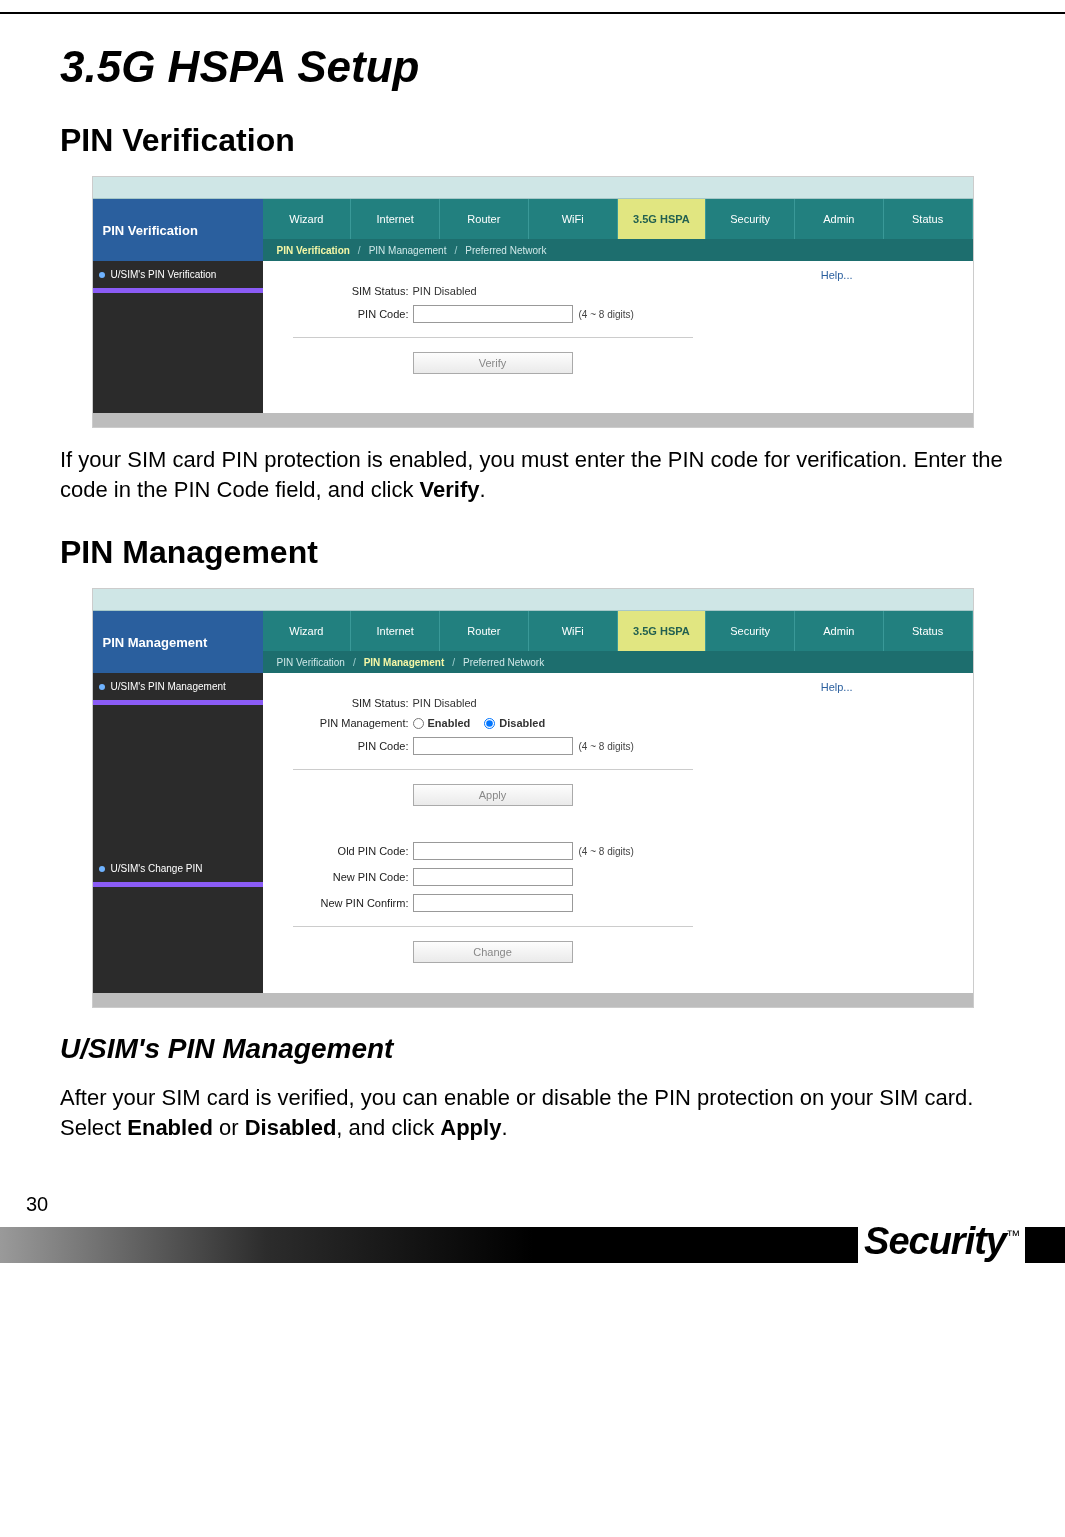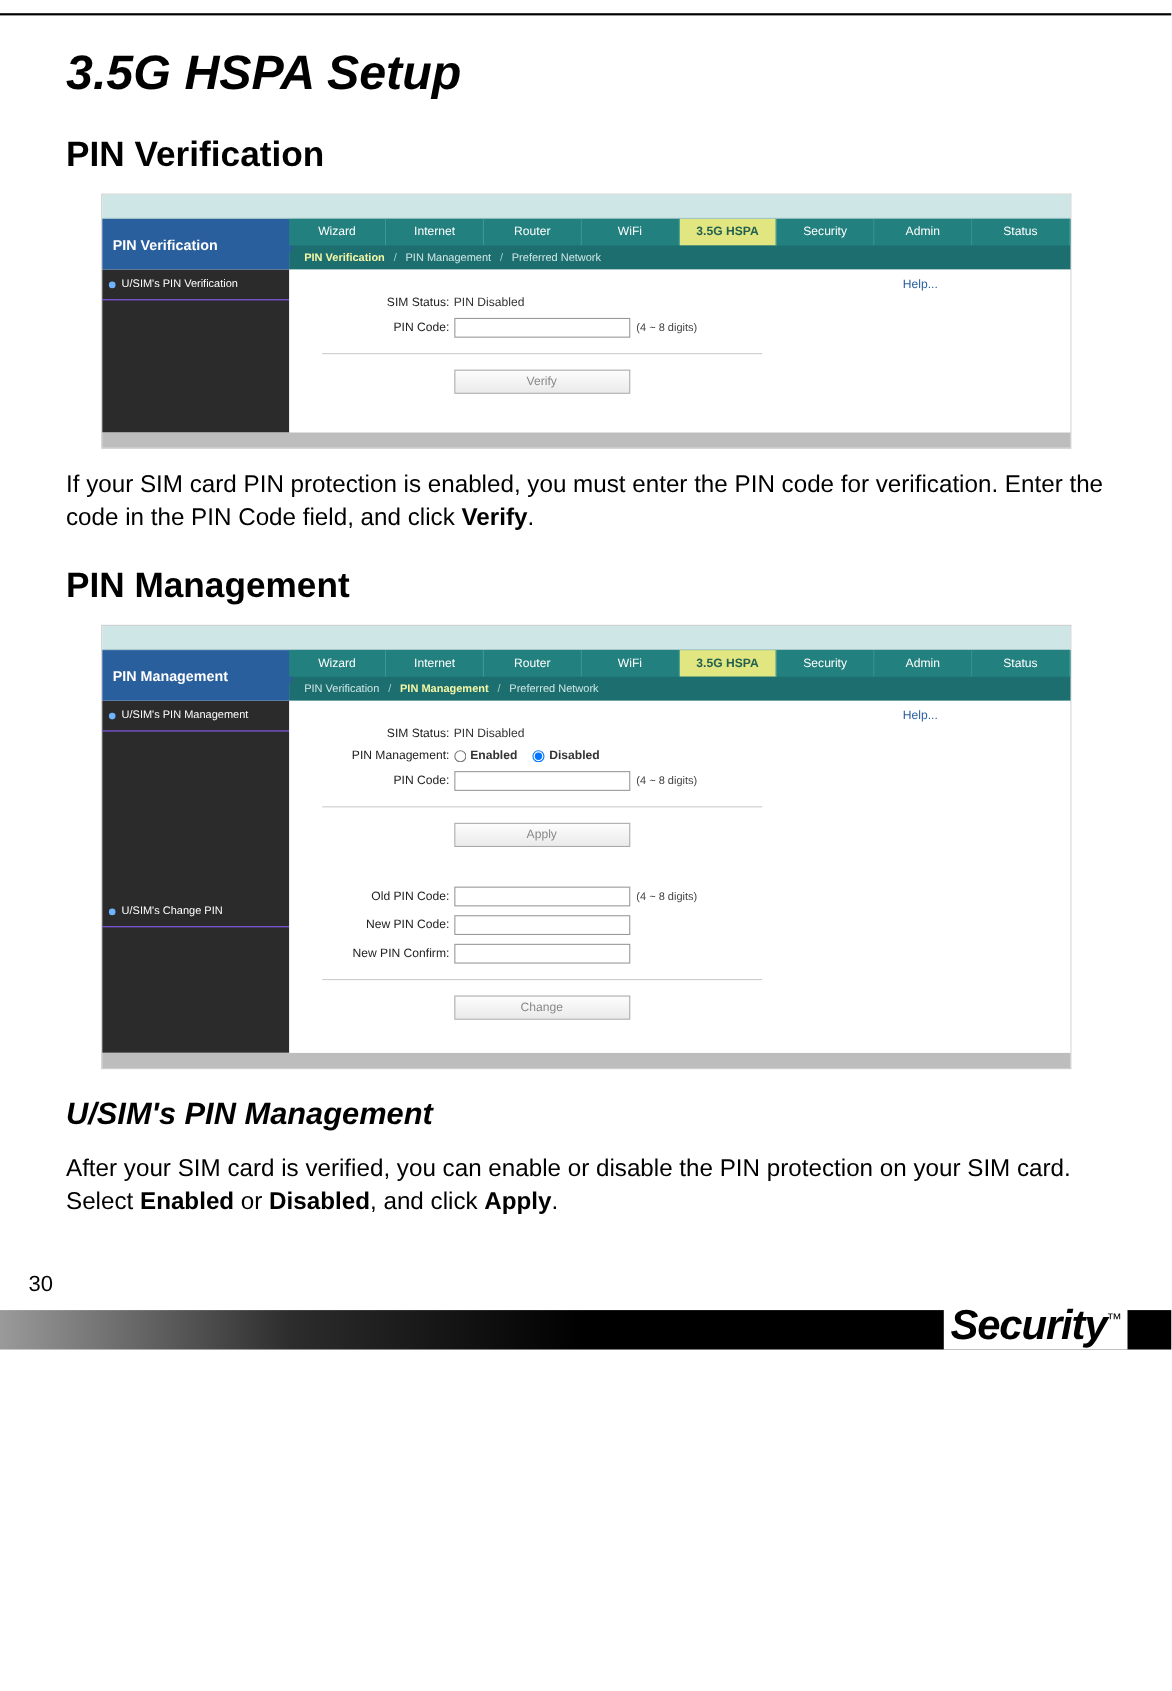--- a/index.html
+++ b/index.html
@@ -74,21 +74,21 @@
     border-top: 16px solid transparent;
     border-bottom: 16px solid transparent;
   }
   .tabs-cell {
     flex: 1;
     background: #22807f;
   }
   .tabs {
     display: flex;
     align-items: stretch;
-    height: 24px;
+    height: 40px;
   }
   .tab {
     flex: 1;
     display: flex;
     align-items: center;
     justify-content: center;
     color: #fff;
     font-size: 11px;
     border-right: 1px solid #3a9998;
     background: #22807f;
@@ -123,21 +123,21 @@
     width: 170px;
     background: #2b2b2b;
     color: #fff;
   }
   .side-item {
     display: flex;
     align-items: center;
     gap: 6px;
     font-size: 10px;
     padding: 8px 6px;
-    border-bottom: 1px solid #8b5cf6;
+    border-bottom: 5px solid #8b5cf6;
   }
   .side-item .dot {
     width: 6px; height: 6px; border-radius: 50%;
     background: #6fb3ff;
     flex: none;
   }
   .main {
     flex: 1;
     background: #fff;
     position: relative;

